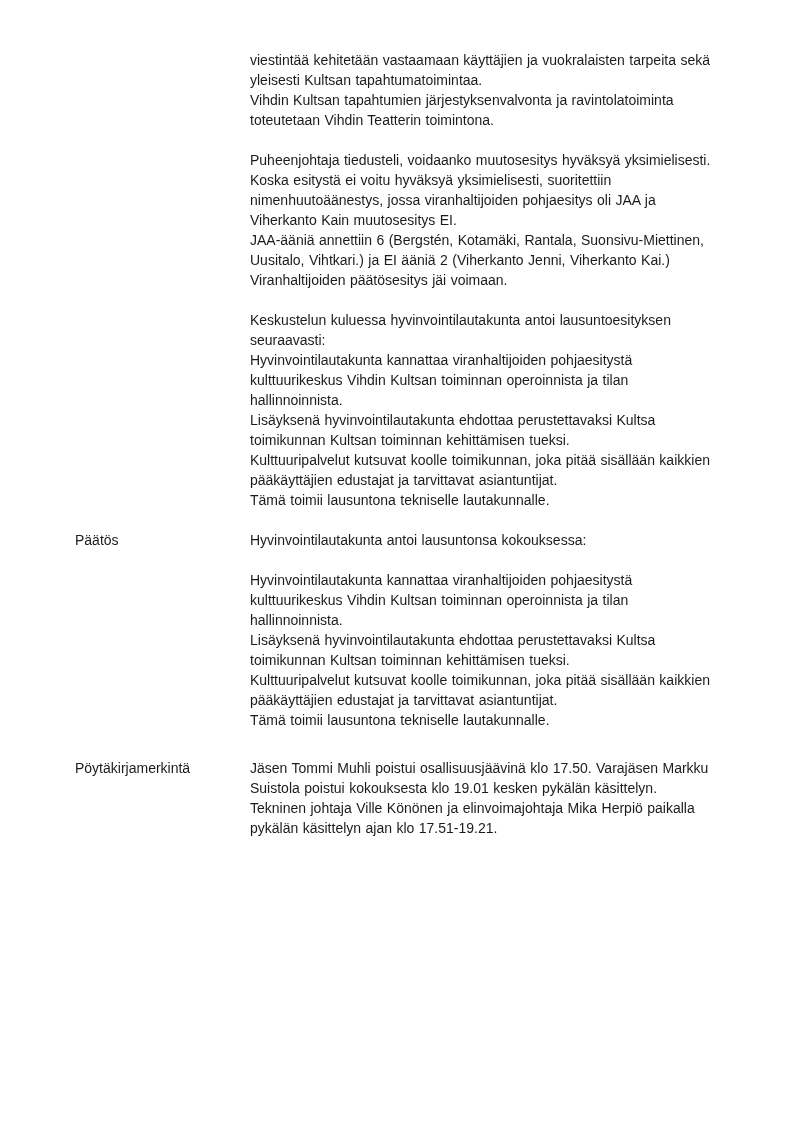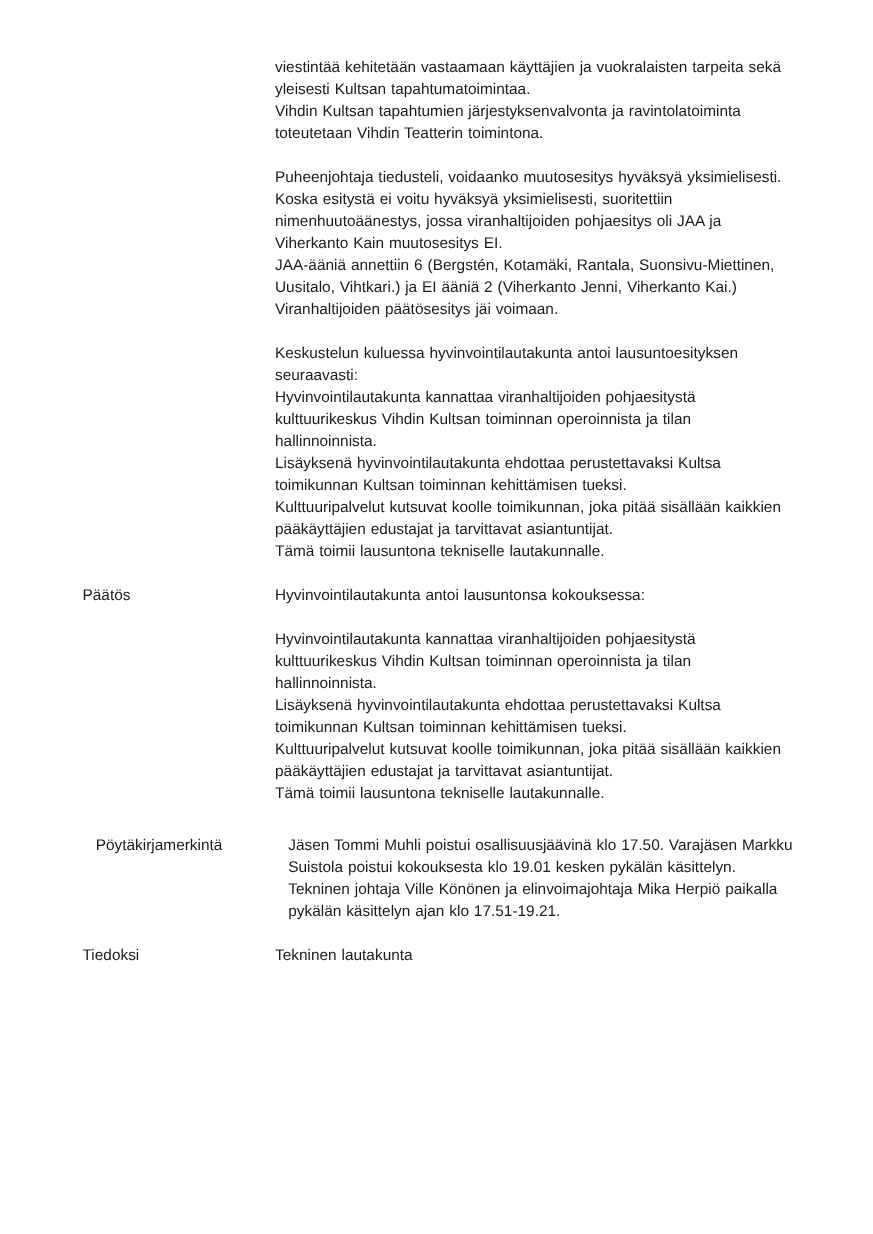--- a/index.html
+++ b/index.html
@@ -39,21 +39,21 @@
     box-sizing: border-box;
   }
   .para {
     white-space: pre-line;
     margin: 0 0 20px 0;
   }
   .para:last-child {
     margin-bottom: 0;
   }
   .row-paatos { margin-top: 20px; }
-  .row-poytakirjamerkinta { margin-top: 28px; margin-left: 12px; }
+  .row-poytakirjamerkinta { margin-top: 28px; }
   .row-tiedoksi { margin-top: 20px; }
 </style>
 </head>
 <body>
 
 <div class="page">
 
   <div class="doc-row">
     <div class="label-col"></div>
     <div class="body-col">
@@ -99,20 +99,14 @@
   <div class="doc-row row-poytakirjamerkinta">
     <div class="label-col">Pöytäkirjamerkintä</div>
     <div class="body-col">
       <p class="para">Jäsen Tommi Muhli poistui osallisuusjäävinä klo 17.50. Varajäsen Markku
 Suistola poistui kokouksesta klo 19.01 kesken pykälän käsittelyn.
 Tekninen johtaja Ville Könönen ja elinvoimajohtaja Mika Herpiö paikalla
 pykälän käsittelyn ajan klo 17.51-19.21.</p>
     </div>
   </div>
 
-  <div class="doc-row row-tiedoksi">
-    <div class="label-col">Tiedoksi</div>
-    <div class="body-col">
-      <p class="para">Tekninen lautakunta</p>
-    </div>
-  </div>
 
 </div>
 
 </body></html>

